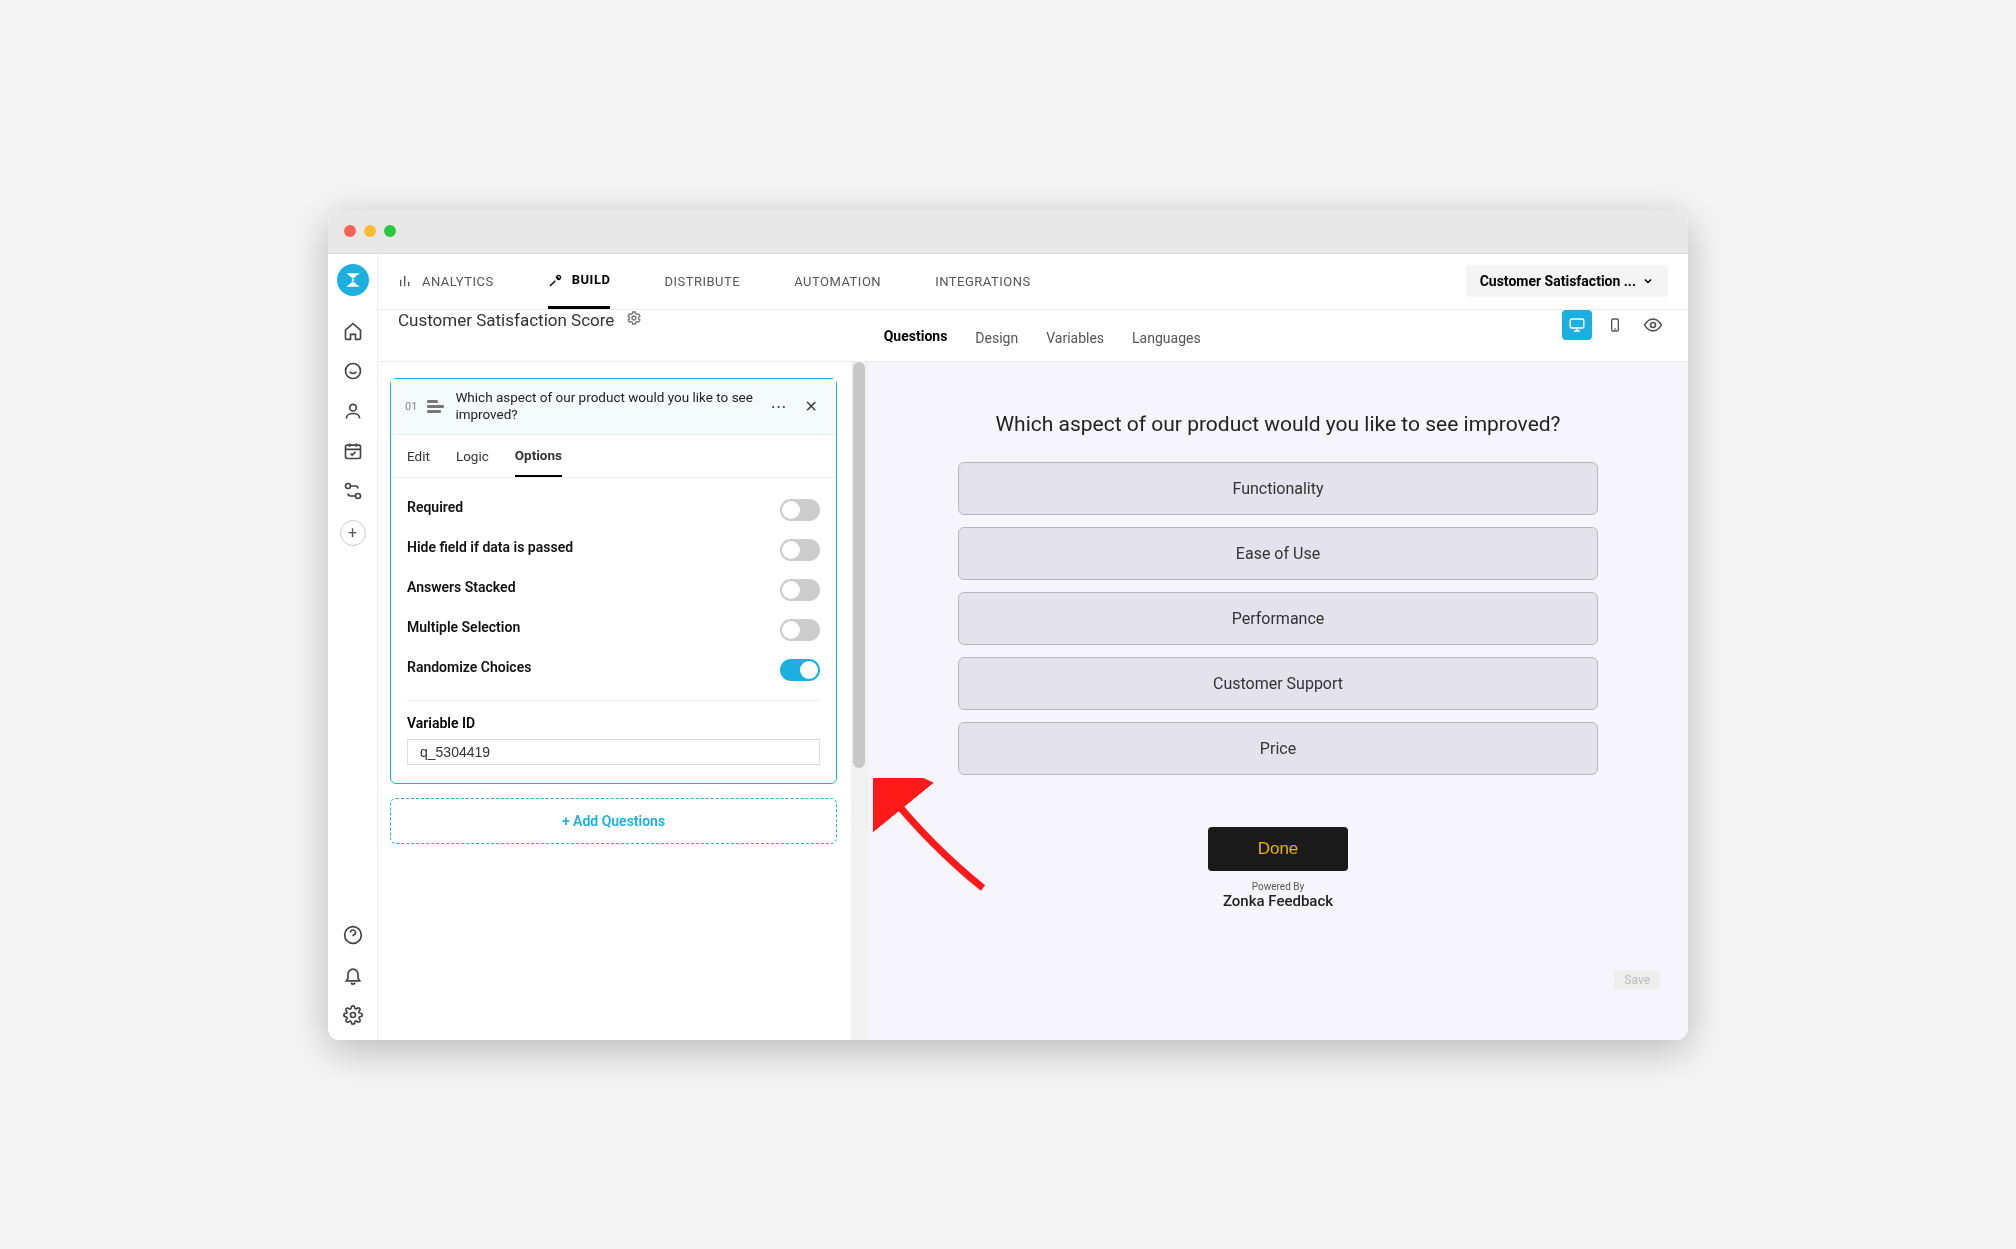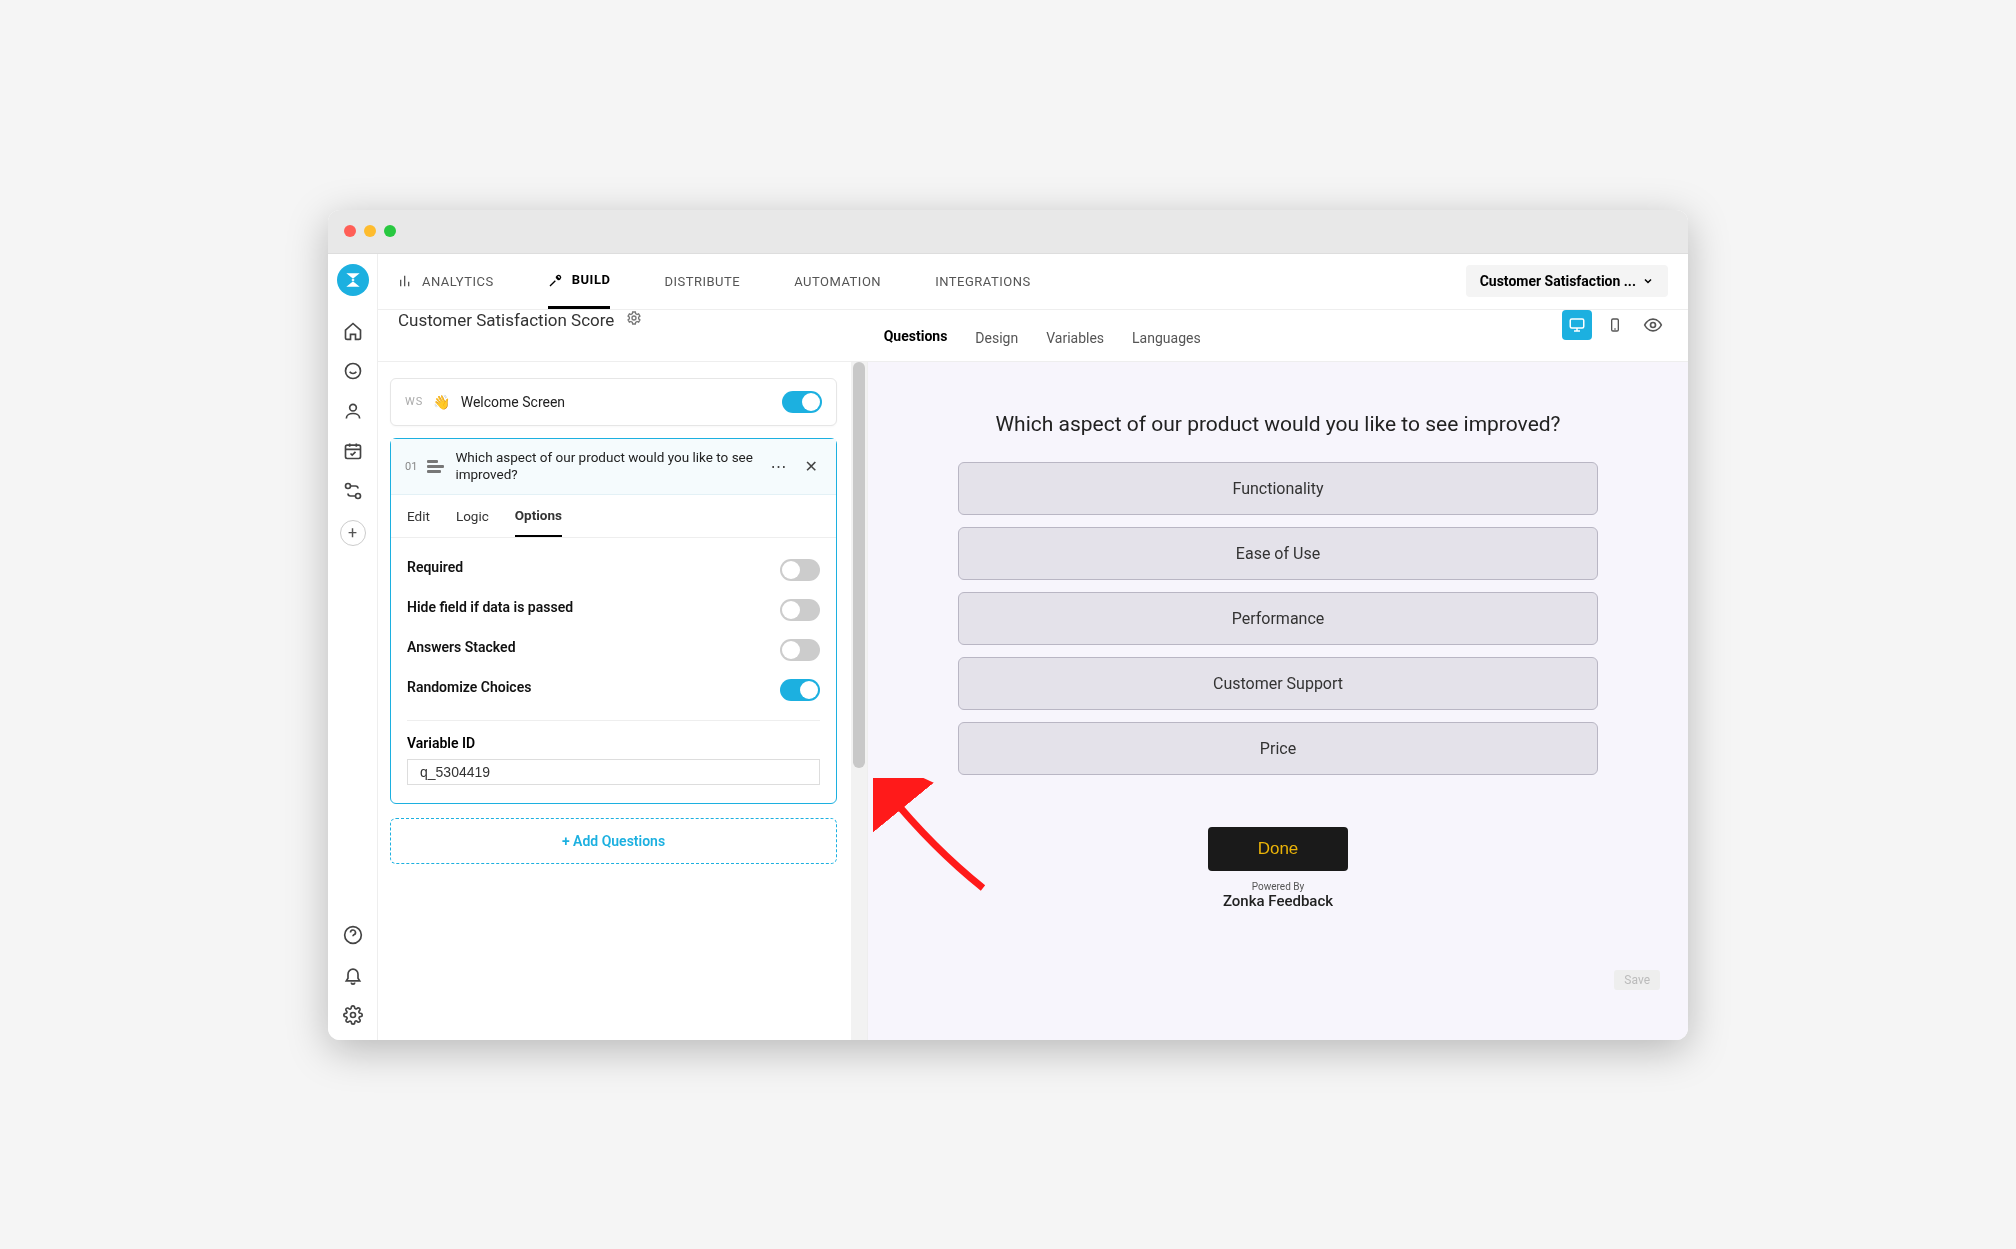--- a/index.html
+++ b/index.html
@@ -417,26 +417,20 @@
         </div>
       </div>
 
       <div class="content">
 
         <div class="left-panel">
           <div class="scrollbar-fake">
             <div class="scrollbar-thumb"></div>
           </div>
 
-          <div class="welcome-card" style="margin-right:18px">
-            <span class="ws-badge">WS</span>
-            <span class="wave">👋</span>
-            <span class="label">Welcome Screen</span>
-            <div class="toggle on"></div>
-          </div>
 
           <div class="question-card" style="margin-right:18px">
             <div class="qhead">
               <span class="qnum">01</span>
               <div class="qicon">
                   <span></span>
                   <span></span>
                   <span></span>
                 </div>
               <span class="qtext">Which aspect of our product would you like to see improved?</span>
@@ -455,20 +449,24 @@
               </div>
               <div class="optrow">
                 <span>Hide field if data is passed</span>
                 <div class="toggle"></div>
               </div>
               <div class="optrow">
                 <span>Answers Stacked</span>
                 <div class="toggle"></div>
               </div>
               <div class="optrow">
+                <span>Multiple Selection</span>
+                <div class="toggle"></div>
+              </div>
+              <div class="optrow">
                 <span>Randomize Choices</span>
                 <div class="toggle on"></div>
               </div>
               <div class="divider"></div>
               <div class="var-label">Variable ID</div>
               <input class="var-input" value="q_5304419" style="">
             </div>
           </div>
 
           <div class="add-q" style="margin-right:18px">+ Add Questions</div>

